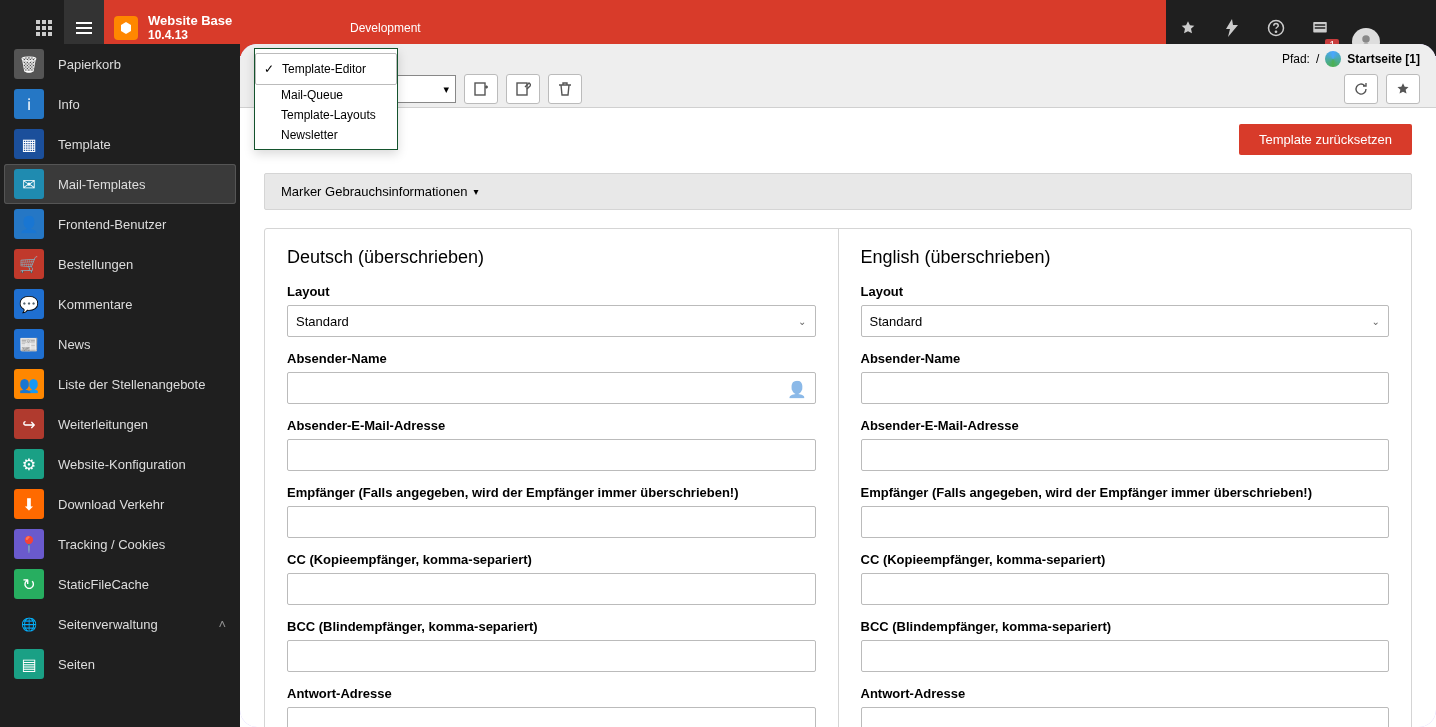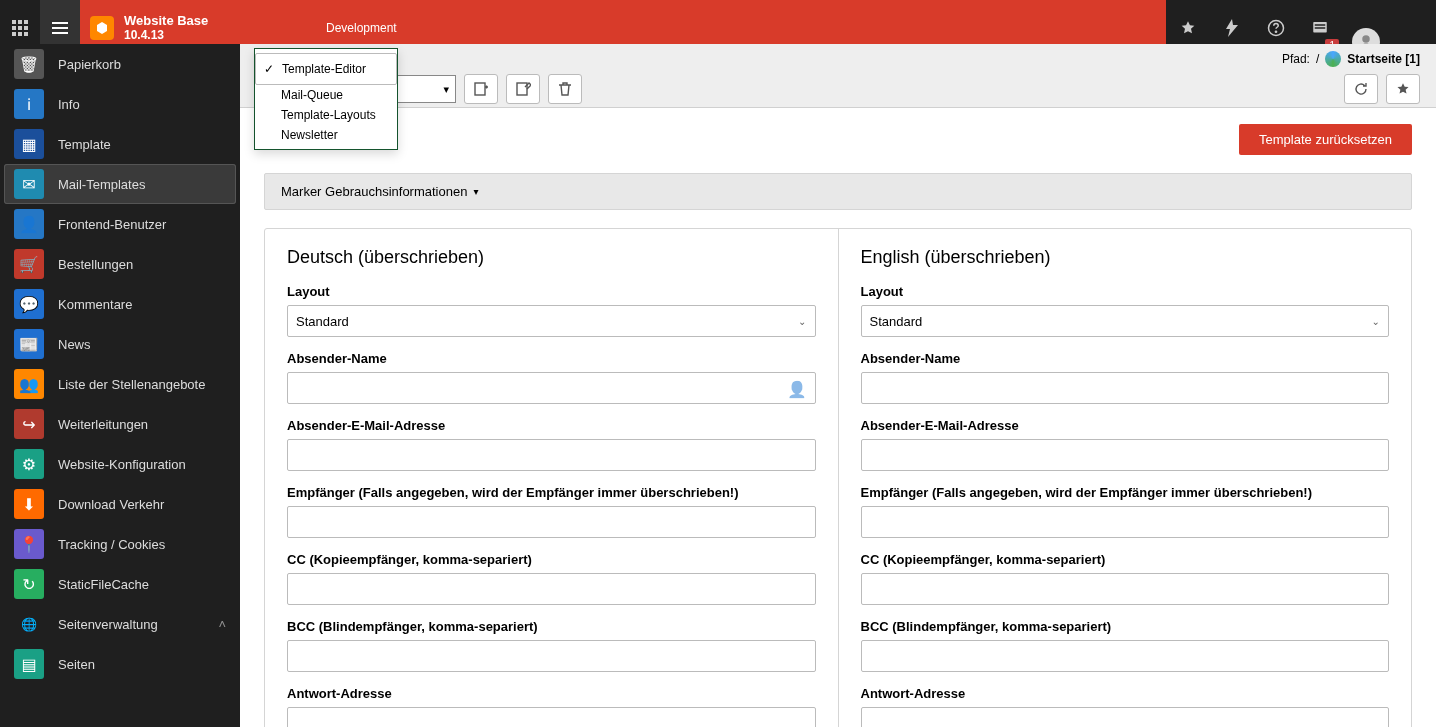--- a/index.html
+++ b/index.html
@@ -1,19 +1,19 @@
 <!DOCTYPE html>
 <html><head>
 <meta charset="utf-8">
 <style>
 * { margin:0; padding:0; box-sizing:border-box; font-family:Verdana,Arial,sans-serif; }
 html,body { width:1436px; height:727px; overflow:hidden; background:#fff; }
 
 
-.topbar { height:56px; background:#1f1f1f; color:#fff; display:flex; align-items:stretch; }
+.topbar { height:56px; background:#1f1f1f; color:#fff; display:flex; align-items:stretch;padding-left:24px; }
 .topbar .cell { display:flex; align-items:center; justify-content:center; width:40px; }
 .topbar .cell.dark { background:#1f1f1f; }
 .topbar .cell.mid  { background:#333; }
 .brand { background:#d83b2a; display:flex; align-items:center; padding:0 18px 0 10px; gap:10px; min-width:230px; }
 .brand-logo { width:24px; height:24px; border-radius:4px; background:#ff8700; display:flex; align-items:center; justify-content:center;}
 .brand-text .t1 { font-size:13px; font-weight:bold; line-height:15px; }
 .brand-text .t2 { font-size:12px; font-weight:bold; line-height:15px; }
 .env { background:#d83b2a; display:flex; align-items:center; padding:0 16px; font-size:12px; }
 .top-spacer { flex:1; background:#d83b2a; }
 .top-dark { background:#1f1f1f; display:flex; align-items:stretch; }
@@ -34,21 +34,21 @@
 .side-sect .globe { width:30px; display:flex; justify-content:center;}
 .side-sect .chev { margin-left:auto; opacity:.6;}
 
 
 .c-gray   { background:#555; } .c-blue{background:#2577c5;} .c-navy{background:#1b4f9b;}
 .c-teal   { background:#1f8bb0;} .c-red{background:#c0392b;} .c-bluel{background:#1f6fd0;}
 .c-orange { background:#ff8700;} .c-darkr{background:#b03a2e;} .c-teal2{background:#1aa085;}
 .c-or2{background:#ff6a00;} .c-purple{background:#6a5acd;} .c-green{background:#27ae60;}
 
 
-.main { position:absolute; left:240px; top:44px; right:0; bottom:0; background:#c4b5fd; overflow:hidden;}
+.main { position:absolute; left:240px; top:44px; right:0; bottom:0; background:#c4b5fd; overflow:hidden;border-radius:17px;}
 .func-bar { height:64px; border-bottom:1px solid #d0d0d0; background:#eee; position:relative; padding:4px 16px 0 16px; display:flex; flex-direction:column; gap:4px;}
 .func-bar .line1 { height:22px; display:flex; align-items:center; }
 .path { margin-left:auto; font-size:12px; display:flex; align-items:center; gap:6px;}
 .path b { font-weight:bold; }
 .globe-ico {width:16px;height:16px;border-radius:50%;background:conic-gradient(#4aa6ff,#4caf50,#4aa6ff);} 
 .func-bar .line2 { display:flex; align-items:center; gap:8px; }
 .select-box { width:200px; height:28px; border:1px solid #888; background:#fff; display:flex; align-items:center; justify-content:flex-end; padding-right:6px;}
 .sq-btn { width:34px; height:30px; border:1px solid #bbb; background:#fff; border-radius:3px; display:flex; align-items:center; justify-content:center; cursor:pointer;}
 .func-right { margin-left:auto; display:flex; gap:8px; align-items:center;}
 .dropdown { position:absolute; left:14px; top:4px; width:144px; background:#fff; border:1px solid #14532d; box-shadow:0 4px 10px rgba(0,0,0,.15); padding:4px 0; z-index:20;}

